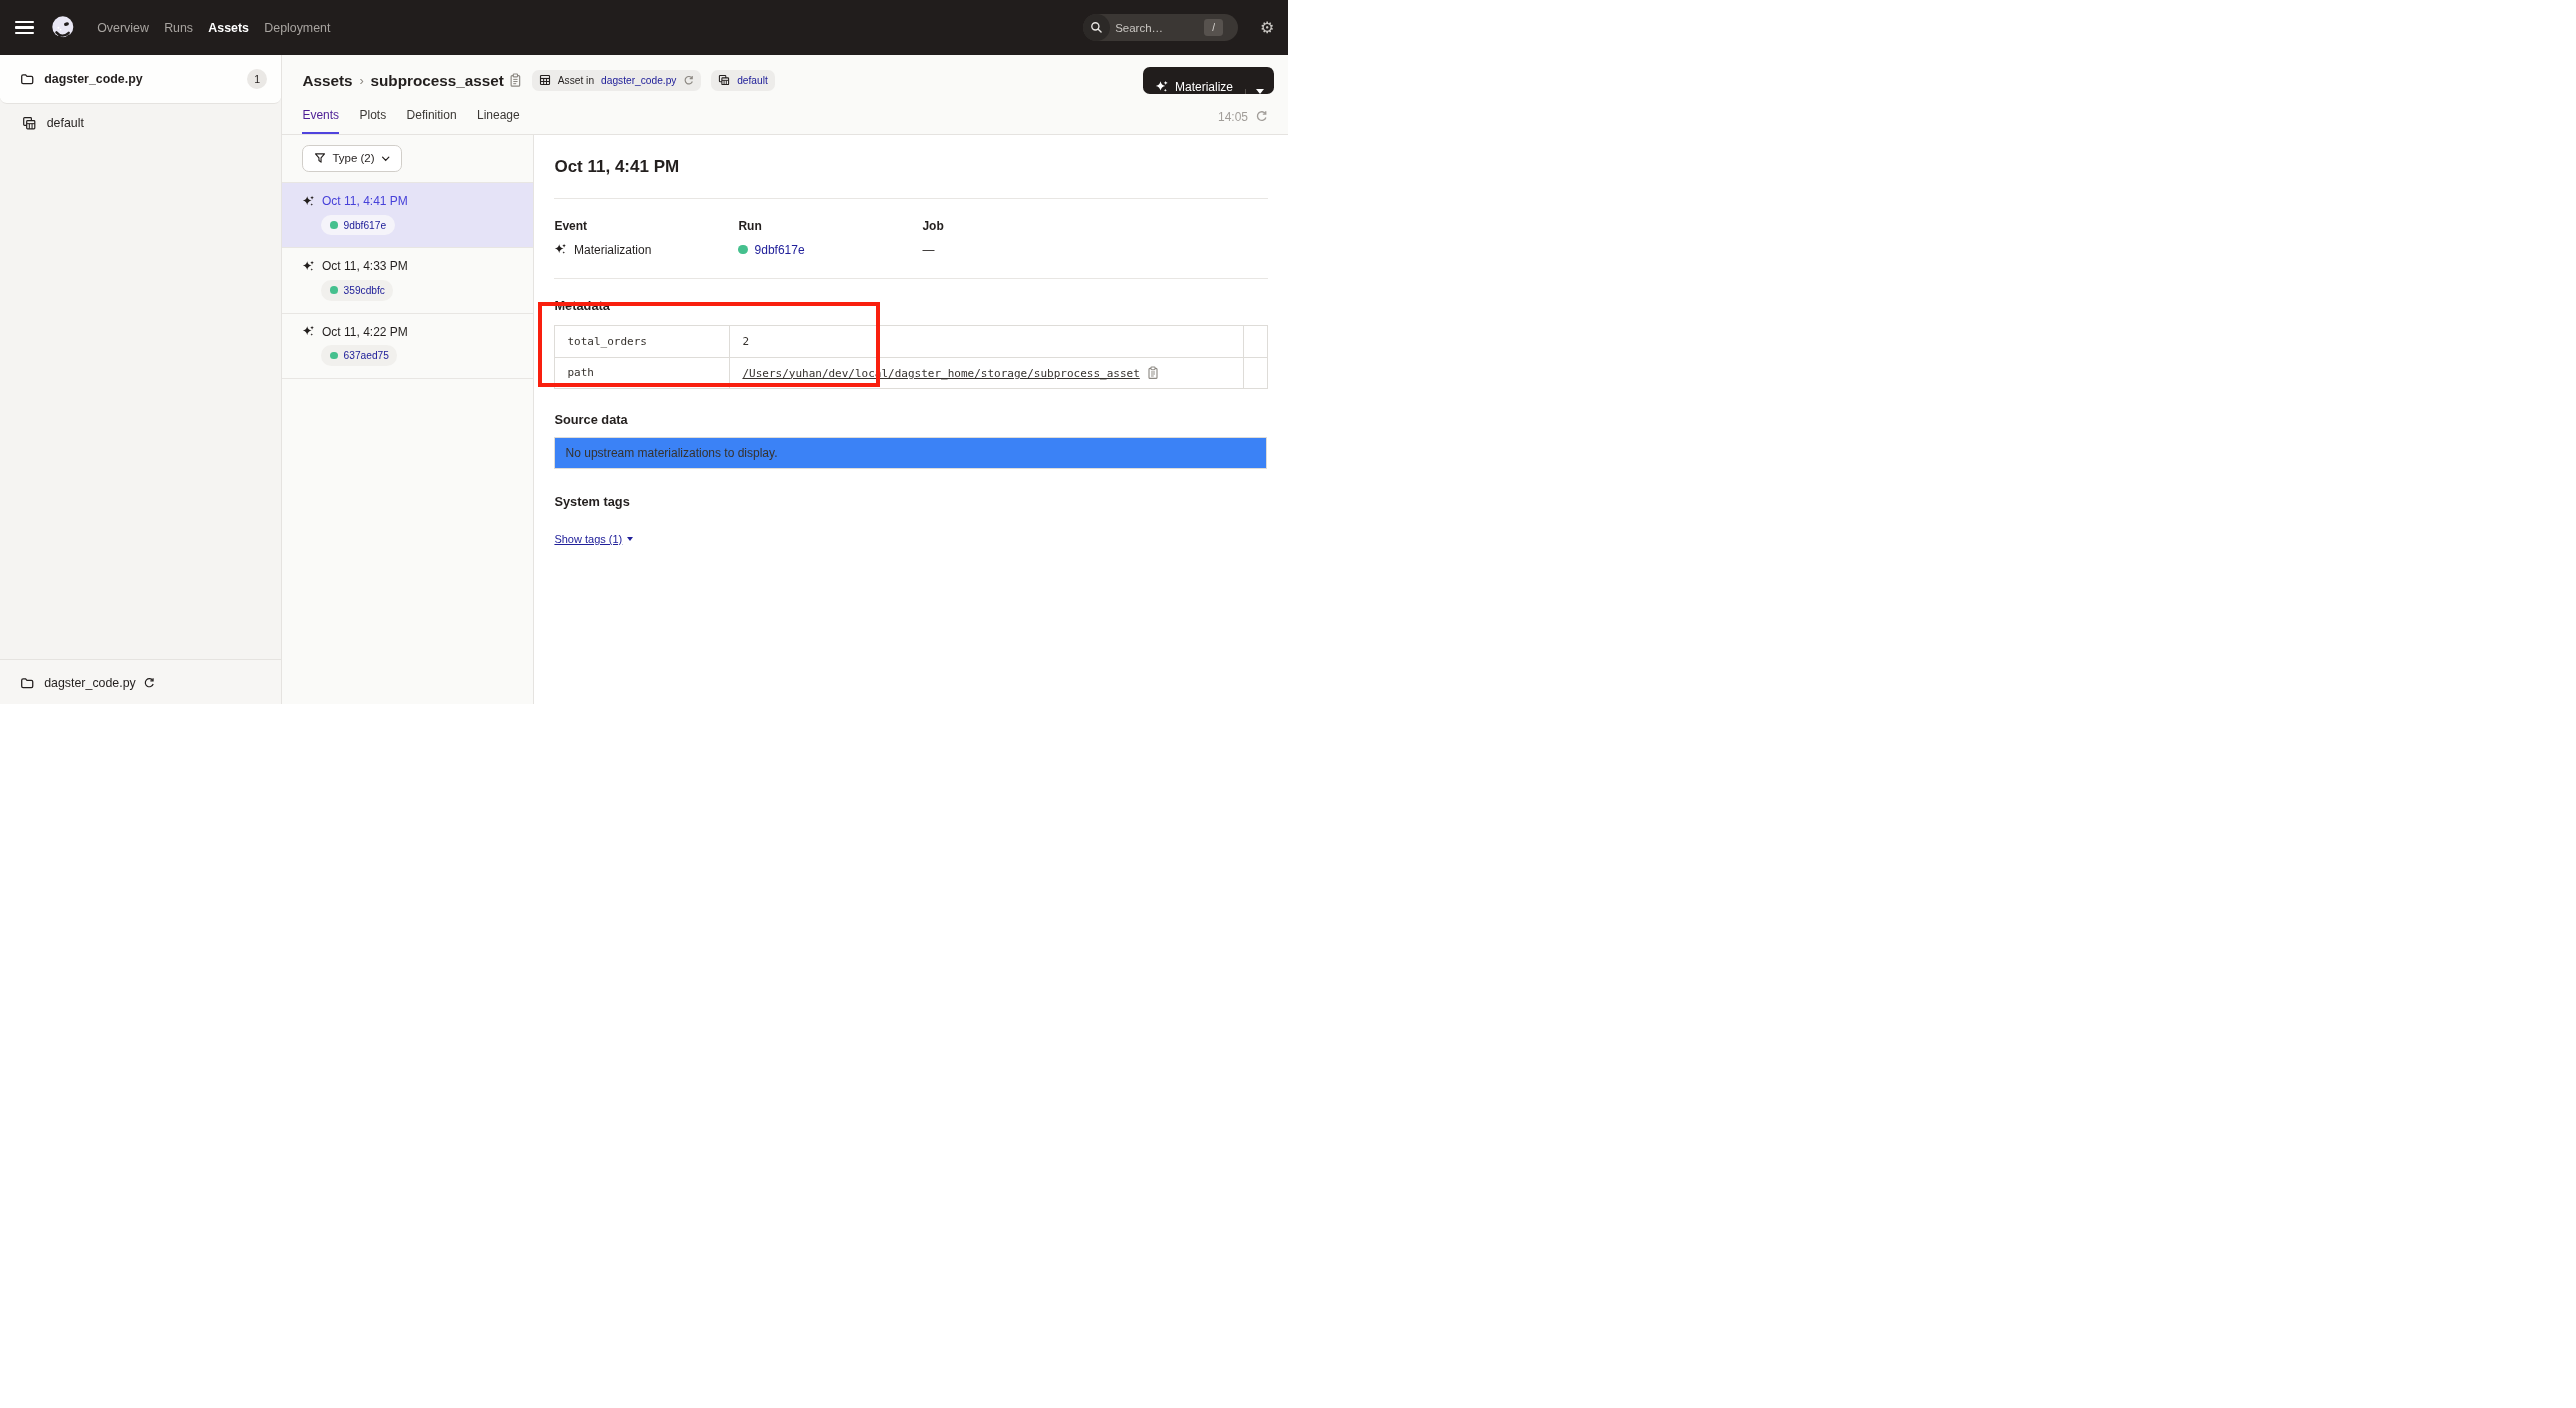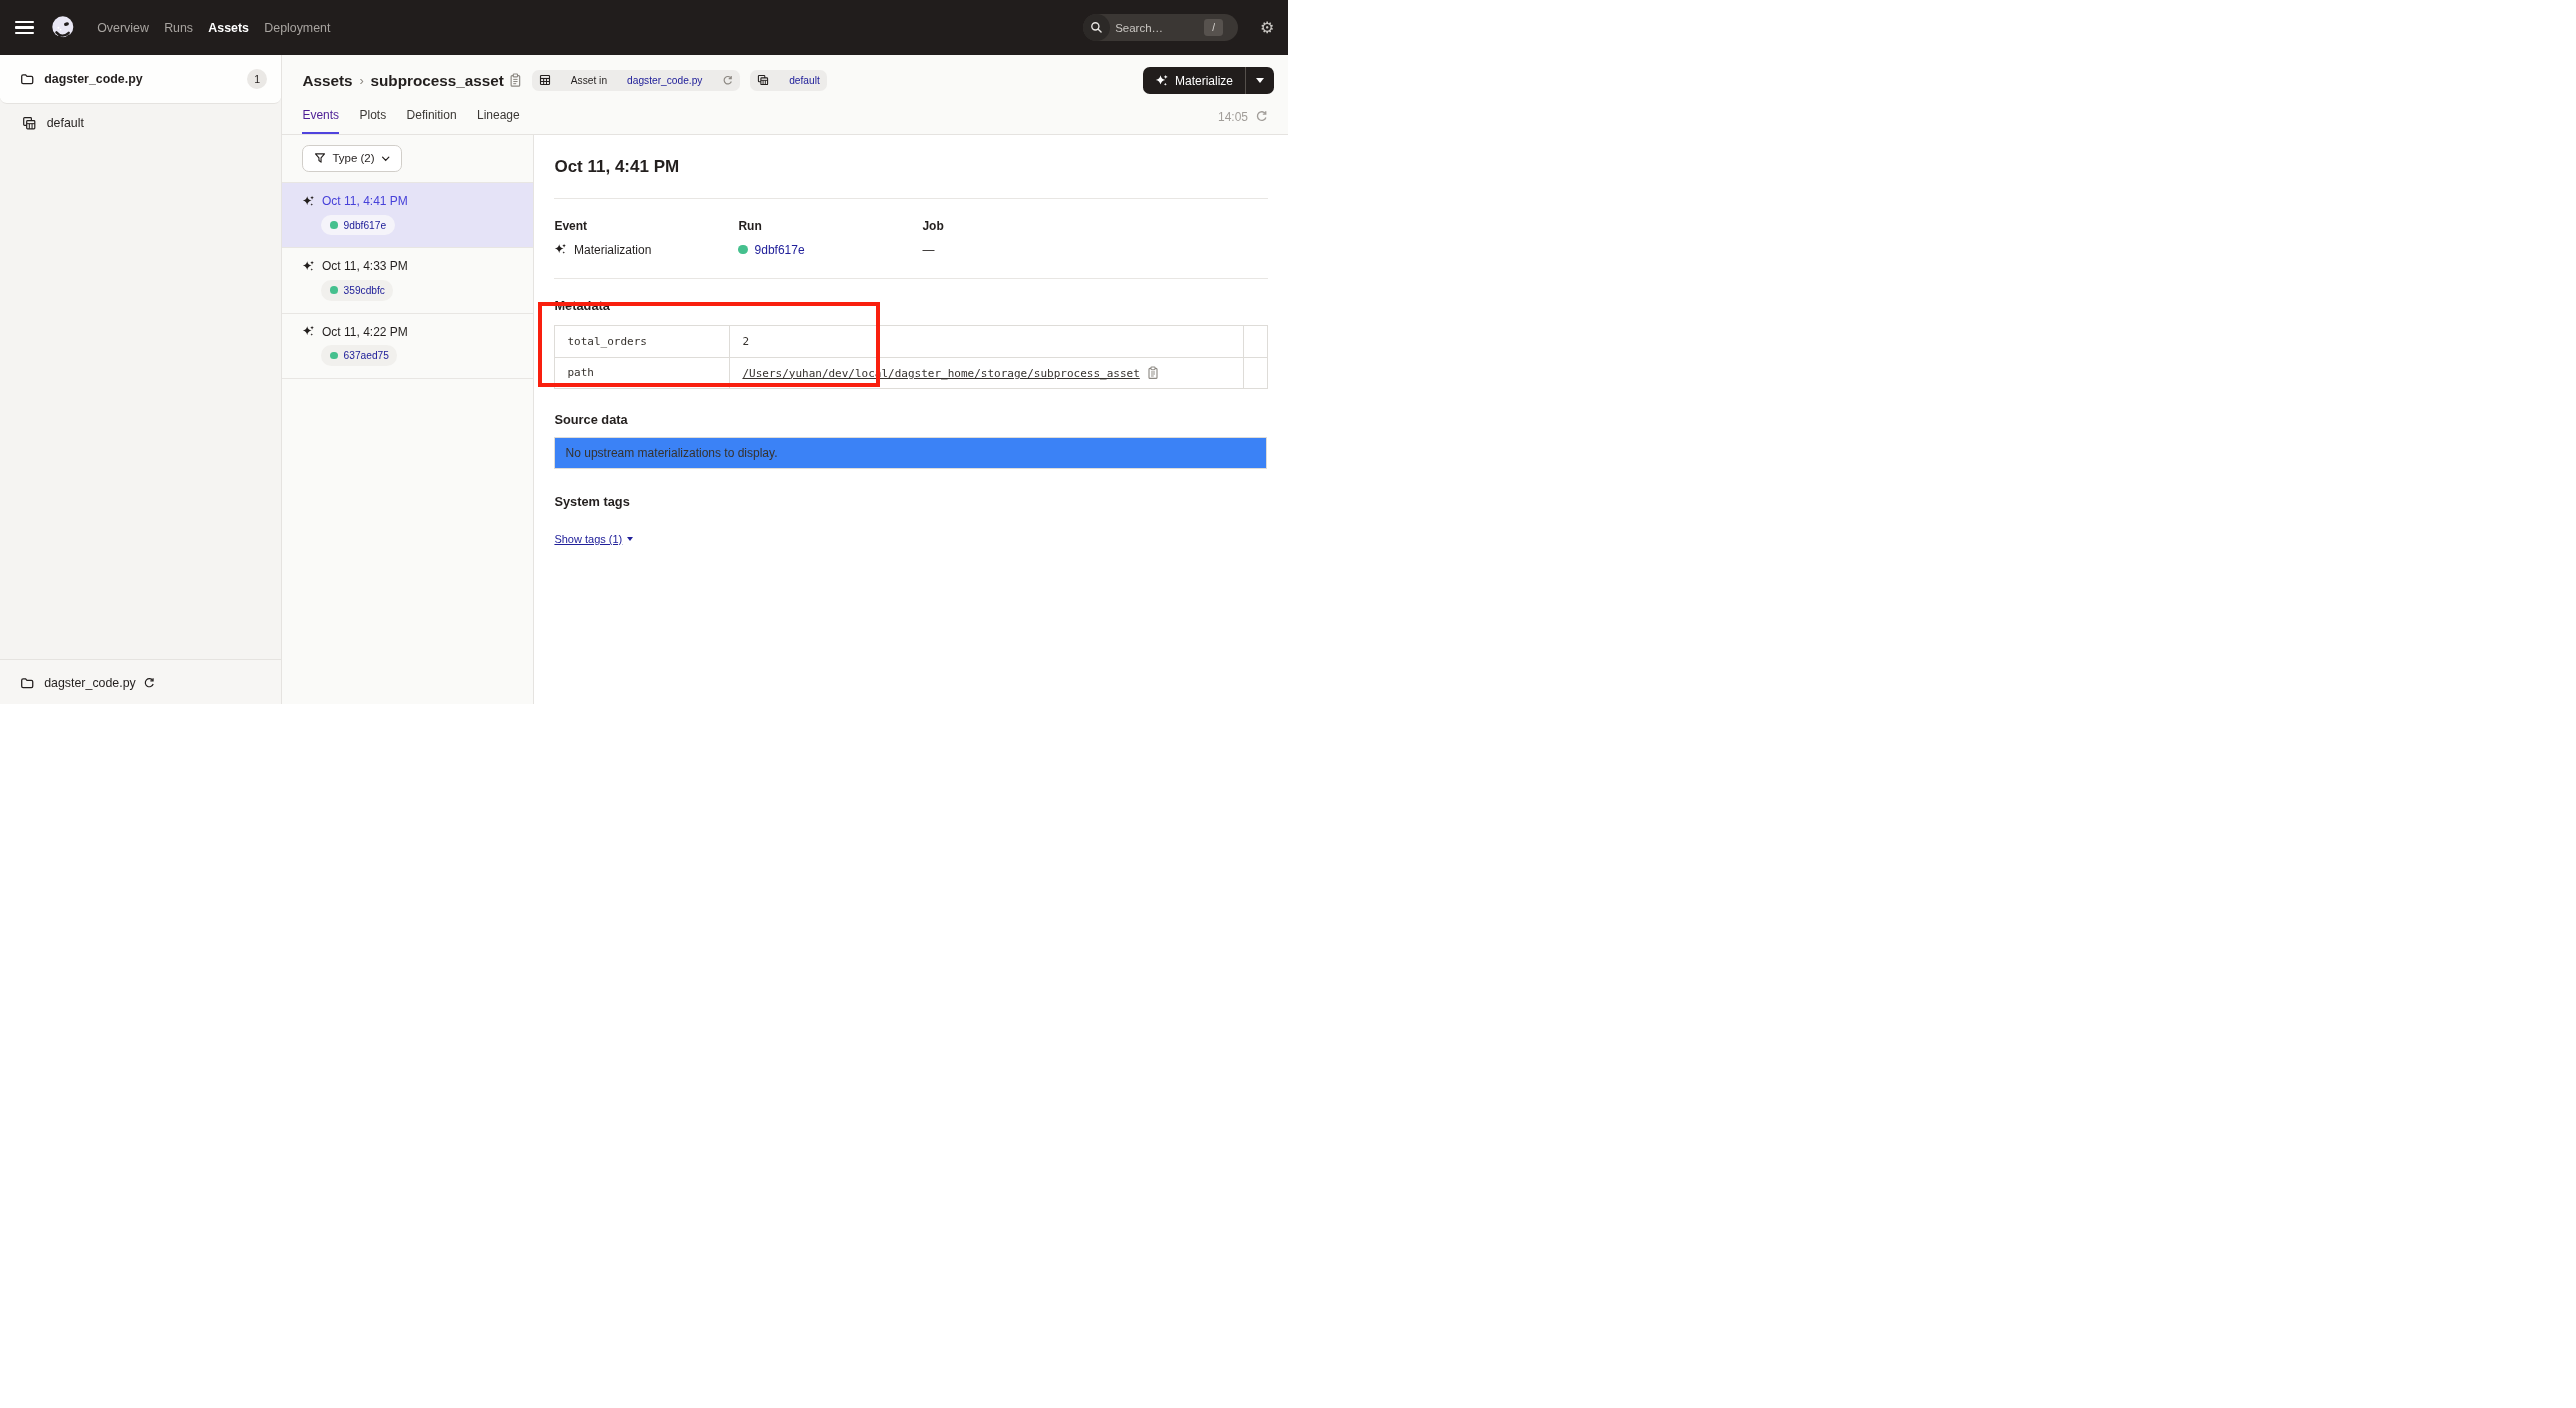--- a/index.html
+++ b/index.html
@@ -66,25 +66,25 @@
   .side-footer .label { margin:0 6.8px 0 10.2px; font-size:12.4px; }
 
   
   .workspace { flex:1; display:flex; flex-direction:column; }
   .page-header { background:#fafaf8; border-bottom:0.9px solid #e5e3e0; padding:12px 13.6px 0 20.4px; }
   .header-row1 { display:flex; align-items:center; }
   .breadcrumb { display:flex; align-items:center; gap:6.8px; font-size:15.3px; font-weight:bold; }
   .breadcrumb .crumb-sep { color:#8c8882; font-weight:normal; font-size:12.8px; }
   .copy-btn { margin-left:5.1px; cursor:pointer; }
   .tag {
-    display:flex; align-items:center; gap:20px; background:#edecea; border-radius:6.8px;
+    display:flex; align-items:center; gap:7px; background:#edecea; border-radius:6.8px;
     height:20.4px; padding:0 6.8px; font-size:10.2px; margin-left:10.2px; cursor:pointer;
   }
   .tag a { color:#21209a; text-decoration:none; }
-  .materialize-split { margin-left:auto; display:flex; background:#211d1c; border-radius:6.8px; overflow:hidden; height:27px; }
+  .materialize-split { margin-left:auto; display:flex; background:#211d1c; border-radius:6.8px; overflow:hidden; height:27px;align-items:flex-end; }
   .materialize-main { display:flex; align-items:center; gap:6.8px; color:#ffffff; padding:0 12px; font-size:12px; cursor:pointer; }
   .materialize-caret { display:flex; align-items:center; padding:0 10.2px; border-left:0.9px solid #55504c; cursor:pointer; }
   .caret-down { width:0; height:0; border-left:4.3px solid transparent; border-right:4.3px solid transparent; border-top:5.1px solid #ffffff; }
 
   .header-row2 { display:flex; align-items:flex-end; margin-top:13.6px; }
   .tabs { display:flex; gap:20.4px; }
   .tab { font-size:12px; color:#3b3835; padding-bottom:10.2px; border-bottom:2.6px solid transparent; cursor:pointer; }
   .tab.active { color:#4c1d95; border-bottom-color:#4f43dd; }
   .refresh-timer { margin-left:auto; display:flex; align-items:center; gap:6.8px; color:#a19d99; font-size:12px; padding:0 6.8px 10.2px 0; }
 

